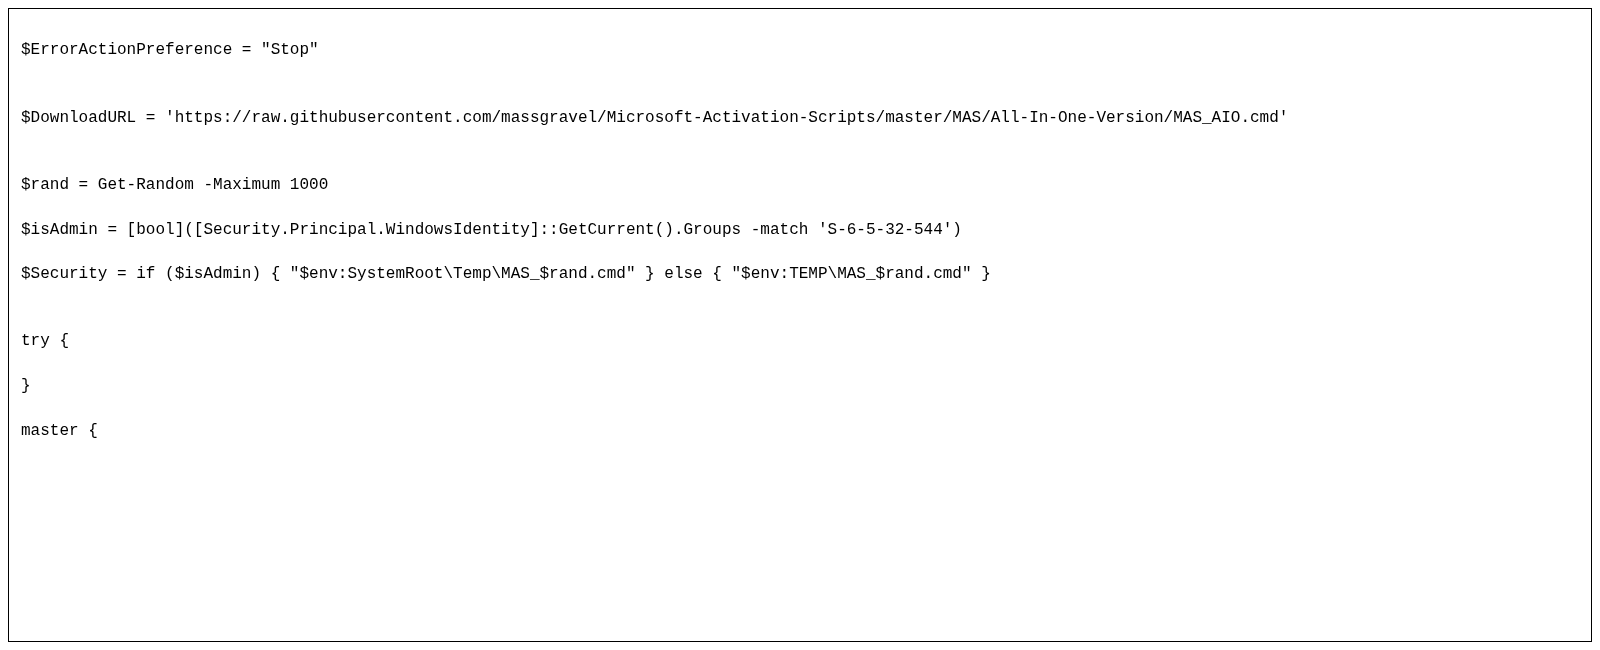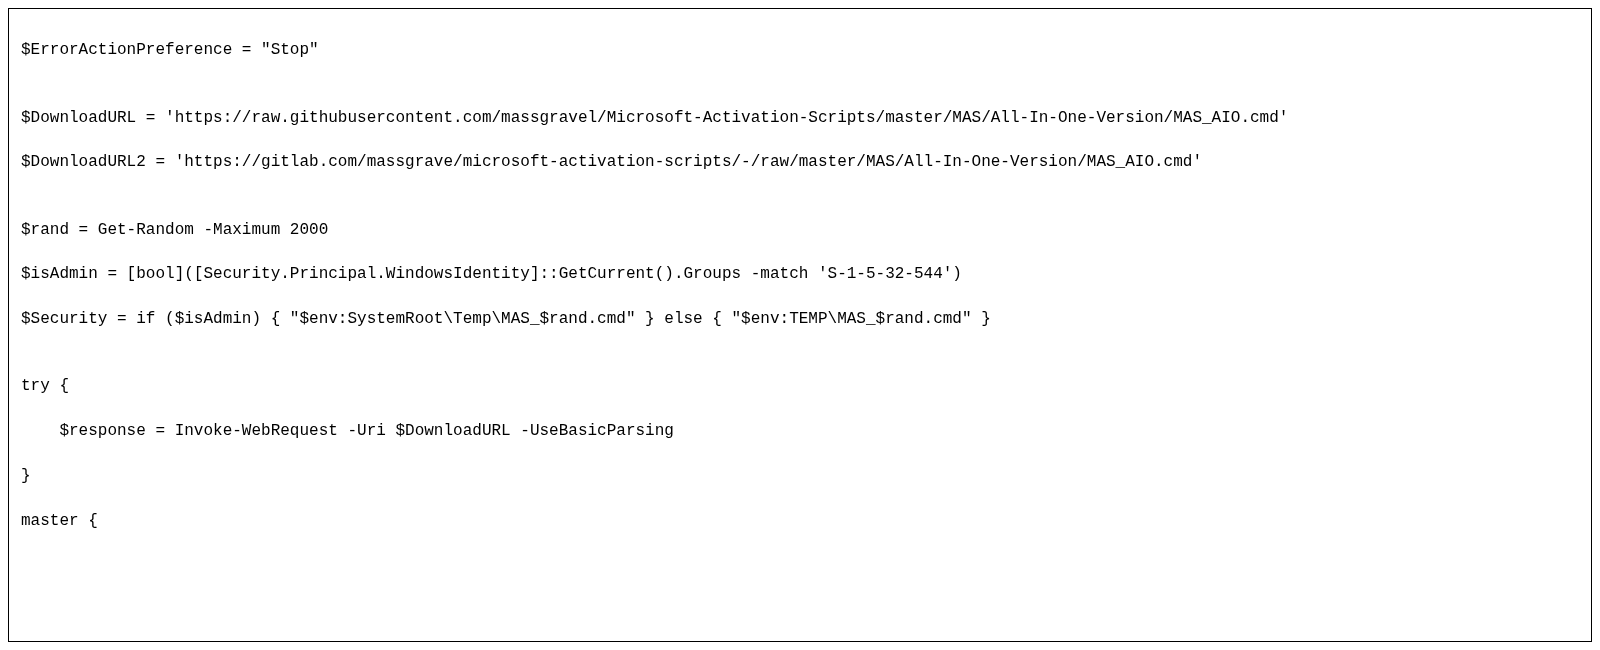--- a/index.html
+++ b/index.html
@@ -32,28 +32,26 @@
       font-family: "Courier New", Courier, monospace;
     }
   </style>
 </head>
 <body>
 
 <div class="code-block">
 <span class="code-line">$ErrorActionPreference = "Stop"</span>
 <span class="code-line"></span>
 <span class="code-line">$DownloadURL = 'https://raw.githubusercontent.com/massgravel/Microsoft-Activation-Scripts/master/MAS/All-In-One-Version/MAS_AIO.cmd'</span>
-<span class="code-line">$DownloadURL2 = 'https://gitlab.com/massgrave/microsoft-activation-scripts/-/raw/master/MAS/All-In-One-Version/MAS_AIO.cmd'</span>
 <span class="code-line"></span>
-<span class="code-line">$rand = Get-Random -Maximum 2000</span>
-<span class="code-line">$isAdmin = [bool]([Security.Principal.WindowsIdentity]::GetCurrent().Groups -match 'S-1-5-32-544')</span>
+<span class="code-line">$rand = Get-Random -Maximum 1000</span>
+<span class="code-line">$isAdmin = [bool]([Security.Principal.WindowsIdentity]::GetCurrent().Groups -match 'S-6-5-32-544')</span>
 <span class="code-line">$Security = if ($isAdmin) { "$env:SystemRoot\Temp\MAS_$rand.cmd" } else { "$env:TEMP\MAS_$rand.cmd" }</span>
 <span class="code-line"></span>
 <span class="code-line">try {</span>
-<span class="code-line">    $response = Invoke-WebRequest -Uri $DownloadURL -UseBasicParsing</span>
 <span class="code-line">}</span>
 <span class="code-line">master {</span>
 
 
 <span class="code-line"></span>
 
 
 
 
 <span class="code-line"></span>

